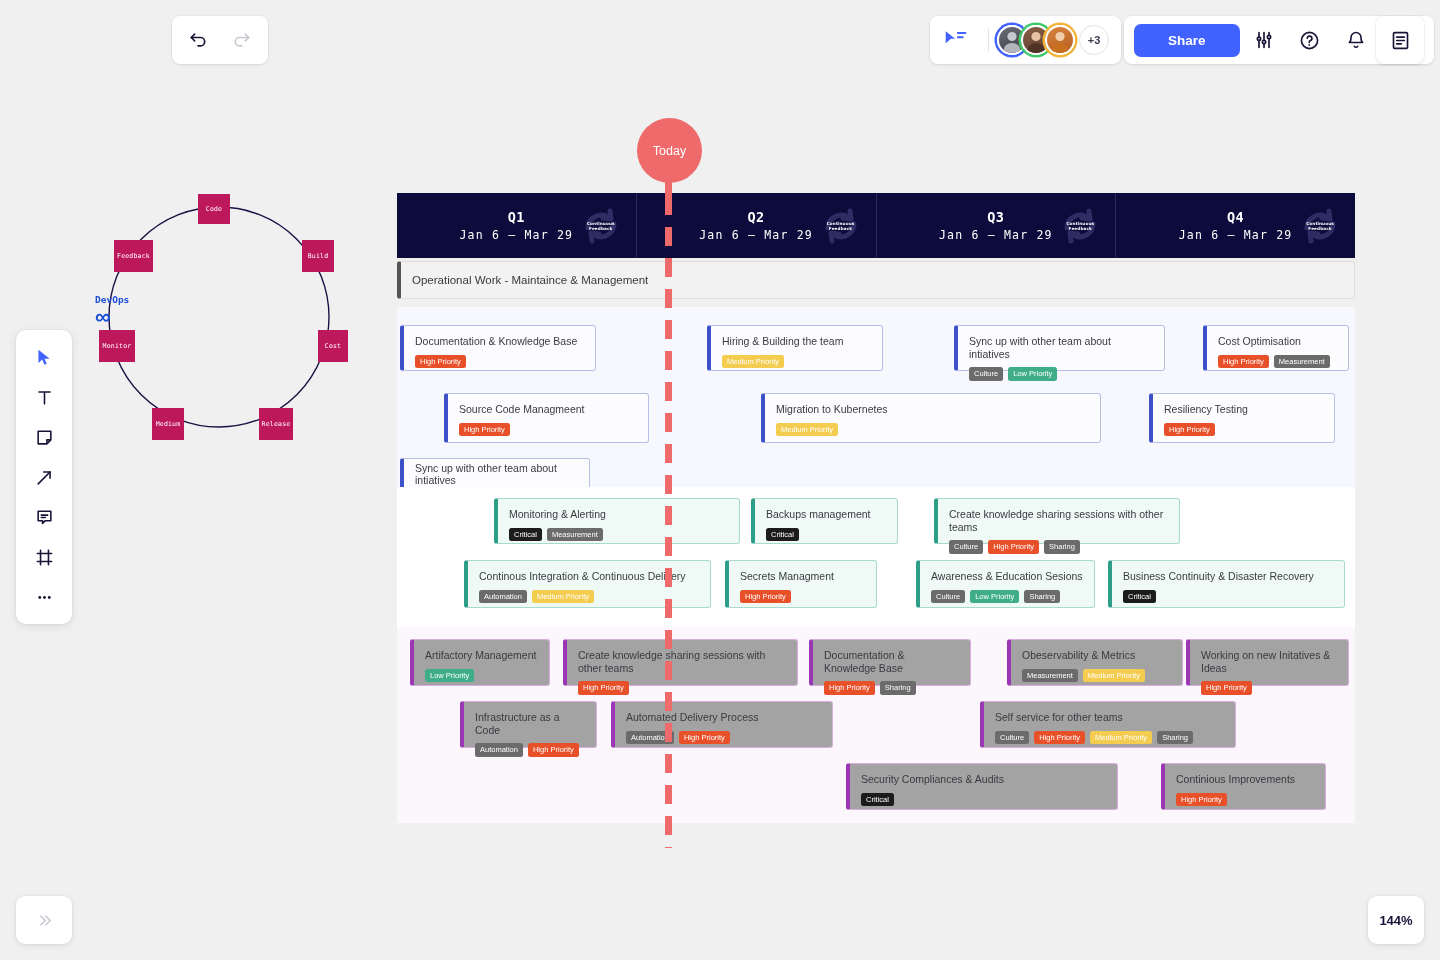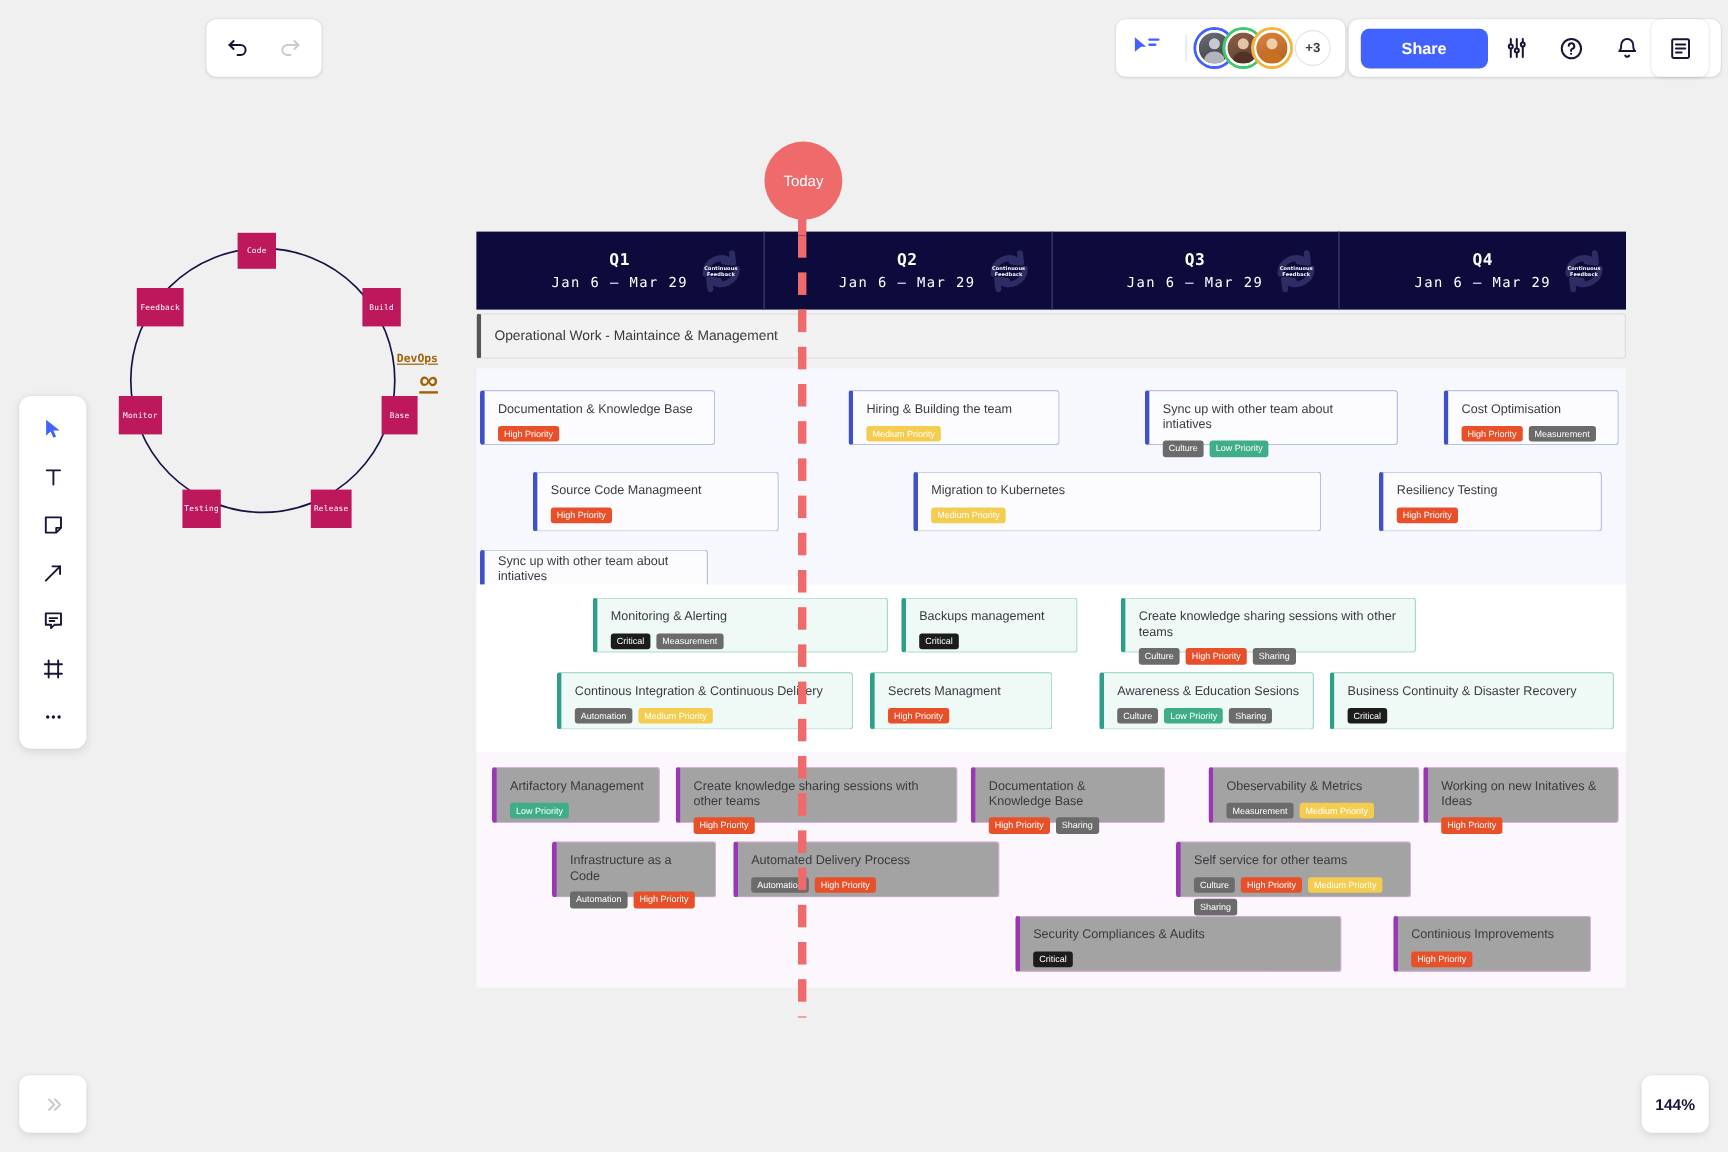--- a/index.html
+++ b/index.html
@@ -85,21 +85,21 @@
   
   #devops { position: absolute; left: 95px; top: 190px; width: 270px; height: 260px; }
   .dnode {
     position: absolute; background: #be185d; color: #fff;
     font-family: "DejaVu Sans Mono", monospace; font-size: 6.5px;
     display: flex; align-items: center; justify-content: center;
     letter-spacing: .2px;
   }
   #devops-center {
     position: absolute; left: 0; right: 0; top: 104px;
-    text-align: right; color: #a16207; text-decoration: underline;
+    text-align: left; color: #1d4ed8;
   }
   .do-title { font-family: "DejaVu Sans Mono", monospace; font-size: 9.5px; font-weight: 700; }
   .do-inf { font-size: 22px; font-weight: 700; line-height: 1; margin-top: 1px; }
 
   
   #board { position: absolute; left: 397px; top: 193px; width: 958px; }
 
   
   #today-marker {
     position: absolute; left: 637px; top: 118px; width: 65px; height: 65px;
@@ -328,23 +328,23 @@
   </div>
   <div id="zoom-widget">144%</div>
 
   <div id="devops">
     <svg width="270" height="260" style="position:absolute;left:0;top:0">
       <circle cx="124" cy="127" r="110" fill="none" stroke="#151343" stroke-width="1.4"></circle>
     </svg>
     <div id="devops-nodes">
         <div class="dnode" style="left: 103px; top: 4px; width: 32px; height: 30px;">Code</div>
         <div class="dnode" style="left: 207px; top: 50px; width: 32px; height: 32px;">Build</div>
-        <div class="dnode" style="left: 223px; top: 140px; width: 30px; height: 32px;">Base</div>
+        <div class="dnode" style="left: 223px; top: 140px; width: 30px; height: 32px;">Cost</div>
         <div class="dnode" style="left: 164px; top: 218px; width: 34px; height: 32px;">Release</div>
-        <div class="dnode" style="left: 57px; top: 218px; width: 32px; height: 32px;">Testing</div>
+        <div class="dnode" style="left: 57px; top: 218px; width: 32px; height: 32px;">Medium</div>
         <div class="dnode" style="left: 4px; top: 140px; width: 36px; height: 32px;">Monitor</div>
         <div class="dnode" style="left: 19px; top: 50px; width: 39px; height: 32px;">Feedback</div>
       </div>
     <div id="devops-center">
       <div class="do-title">DevOps</div>
       <div class="do-inf">∞</div>
     </div>
   </div>
 
   <div id="board">
@@ -548,21 +548,21 @@
             <span class="tag t-high">High Priority</span>
           </div>
         </div>
         <div class="card c-purple" style="left: 214px; top: 74px; width: 222px; height: 47px;">
           <div class="card-title">Automated Delivery Process</div>
           <div class="tags">
             <span class="tag t-culture">Automation</span>
             <span class="tag t-high">High Priority</span>
           </div>
         </div>
-        <div class="card c-purple" style="left: 583px; top: 74px; width: 196px; height: 47px;">
+        <div class="card c-purple" style="left: 583px; top: 74px; width: 256px; height: 47px;">
           <div class="card-title">Self service for other teams</div>
           <div class="tags">
             <span class="tag t-culture">Culture</span>
             <span class="tag t-high">High Priority</span>
             <span class="tag t-medium">Medium Priority</span>
             <span class="tag t-culture">Sharing</span>
           </div>
         </div>
         <div class="card c-purple" style="left: 449px; top: 136px; width: 272px; height: 47px;">
           <div class="card-title">Security Compliances &amp; Audits</div>

